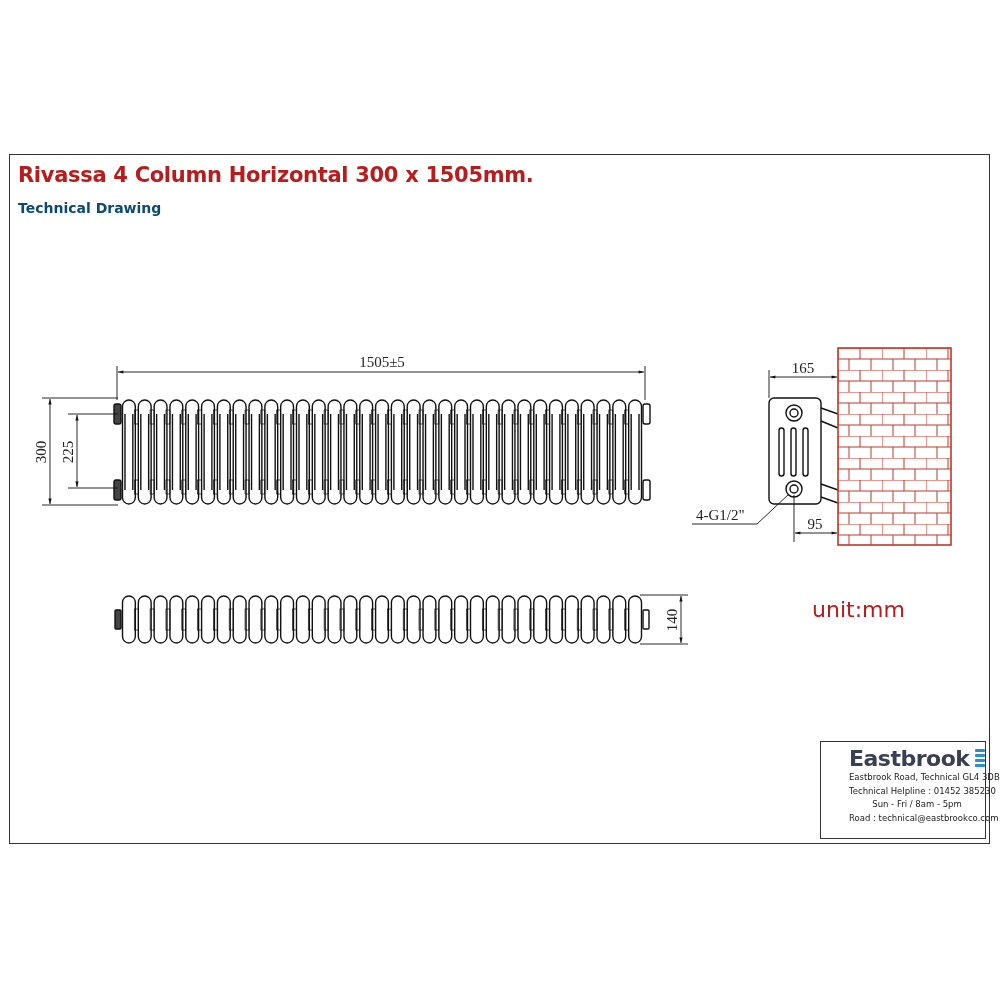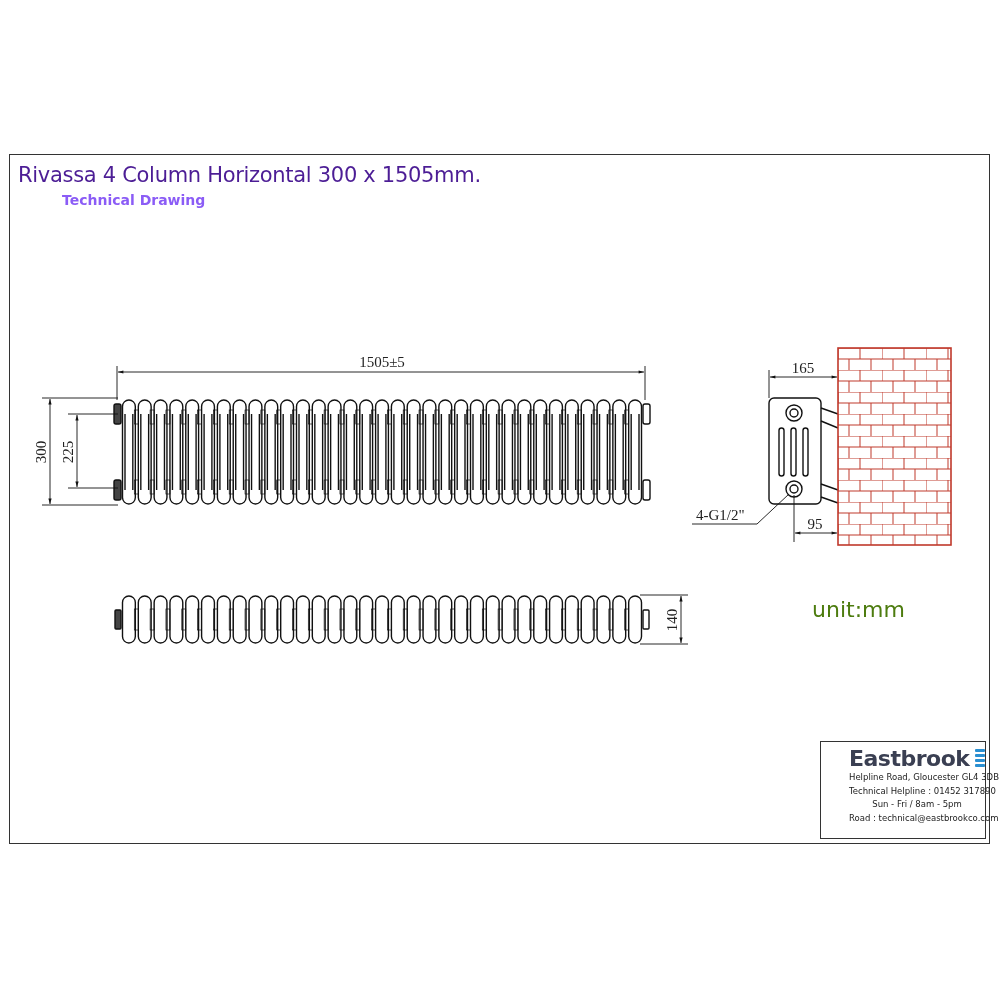--- a/index.html
+++ b/index.html
@@ -1,22 +1,22 @@
 <!DOCTYPE html>
 <html><head>
 <meta charset="utf-8">
 <style>
   html, body { margin:0; padding:0; background:#ffffff; }
   body { width:1000px; height:1000px; position:relative; overflow:hidden; font-family:"Liberation Sans", sans-serif; }
   .frame { position:absolute; left:9px; top:154px; width:981px; height:690px; border:1.5px solid #333; box-sizing:border-box; }
-  .title { position:absolute; left:18px; top:163px; font-size:21px; font-weight:normal; color:#4c1d95; font-family:"DejaVu Sans", sans-serif; letter-spacing:-0.3px; }
-  .subtitle { position:absolute; left:18px; top:192px; font-size:14px; font-weight:bold; color:#8b5cf6; font-family:"DejaVu Sans", sans-serif;margin-left:44px; }
+  .title { position:absolute; left:18px; top:163px; font-size:21px; font-weight:bold; color:#b91c1c; font-family:"DejaVu Sans", sans-serif; letter-spacing:-0.3px; }
+  .subtitle { position:absolute; left:18px; top:200px; font-size:14px; font-weight:bold; color:#0c4a6e; font-family:"DejaVu Sans", sans-serif; }
   svg.drawing { position:absolute; left:0; top:0; }
   .dim-text { font-family:"Liberation Serif", serif; font-size:15px; fill:#222; }
-  .unit { position:absolute; left:812px; top:597px; font-size:22px; font-family:"DejaVu Sans", sans-serif; color:#4d7c0f; }
+  .unit { position:absolute; left:812px; top:597px; font-size:22px; font-family:"DejaVu Sans", sans-serif; color:#b91c1c; }
   .logo-box { position:absolute; left:820px; top:741px; width:166px; height:98px; border:1.5px solid #333; box-sizing:border-box; background:#fff; text-align:center; font-family:"DejaVu Sans", sans-serif; color:#222;padding-left:28px; }
   .logo-row { display:flex; align-items:center; justify-content:center; margin-top:3px; height:26px; }
   .logo-word { font-size:22px; font-weight:bold; color:#3a3f52; letter-spacing:-0.5px; }
   .logo-mark { margin-left:6px; width:20px; height:18px; display:flex; flex-direction:column; justify-content:space-between; }
   .logo-mark span { display:block; height:3px; background:#2a8fd1; border-radius:1px; }
   .logo-line { font-size:8.5px; line-height:13.5px; white-space:nowrap; }
 </style>
 </head>
 <body>
 
@@ -325,17 +325,17 @@
 <div class="logo-box">
   <div class="logo-row">
     <span class="logo-word">Eastbrook</span>
     <span class="logo-mark">
         <span></span>
         <span></span>
         <span></span>
         <span></span>
       </span>
   </div>
-  <div class="logo-line">Helpline Road, Gloucester GL4 3DB</div>
-  <div class="logo-line">Technical Helpline : 01452 317890</div>
+  <div class="logo-line">Eastbrook Road, Technical GL4 3DB</div>
+  <div class="logo-line">Technical Helpline : 01452 385230</div>
   <div class="logo-line">Sun - Fri / 8am - 5pm</div>
   <div class="logo-line">Road : technical@eastbrookco.com</div>
 </div>
 
 </body></html>

